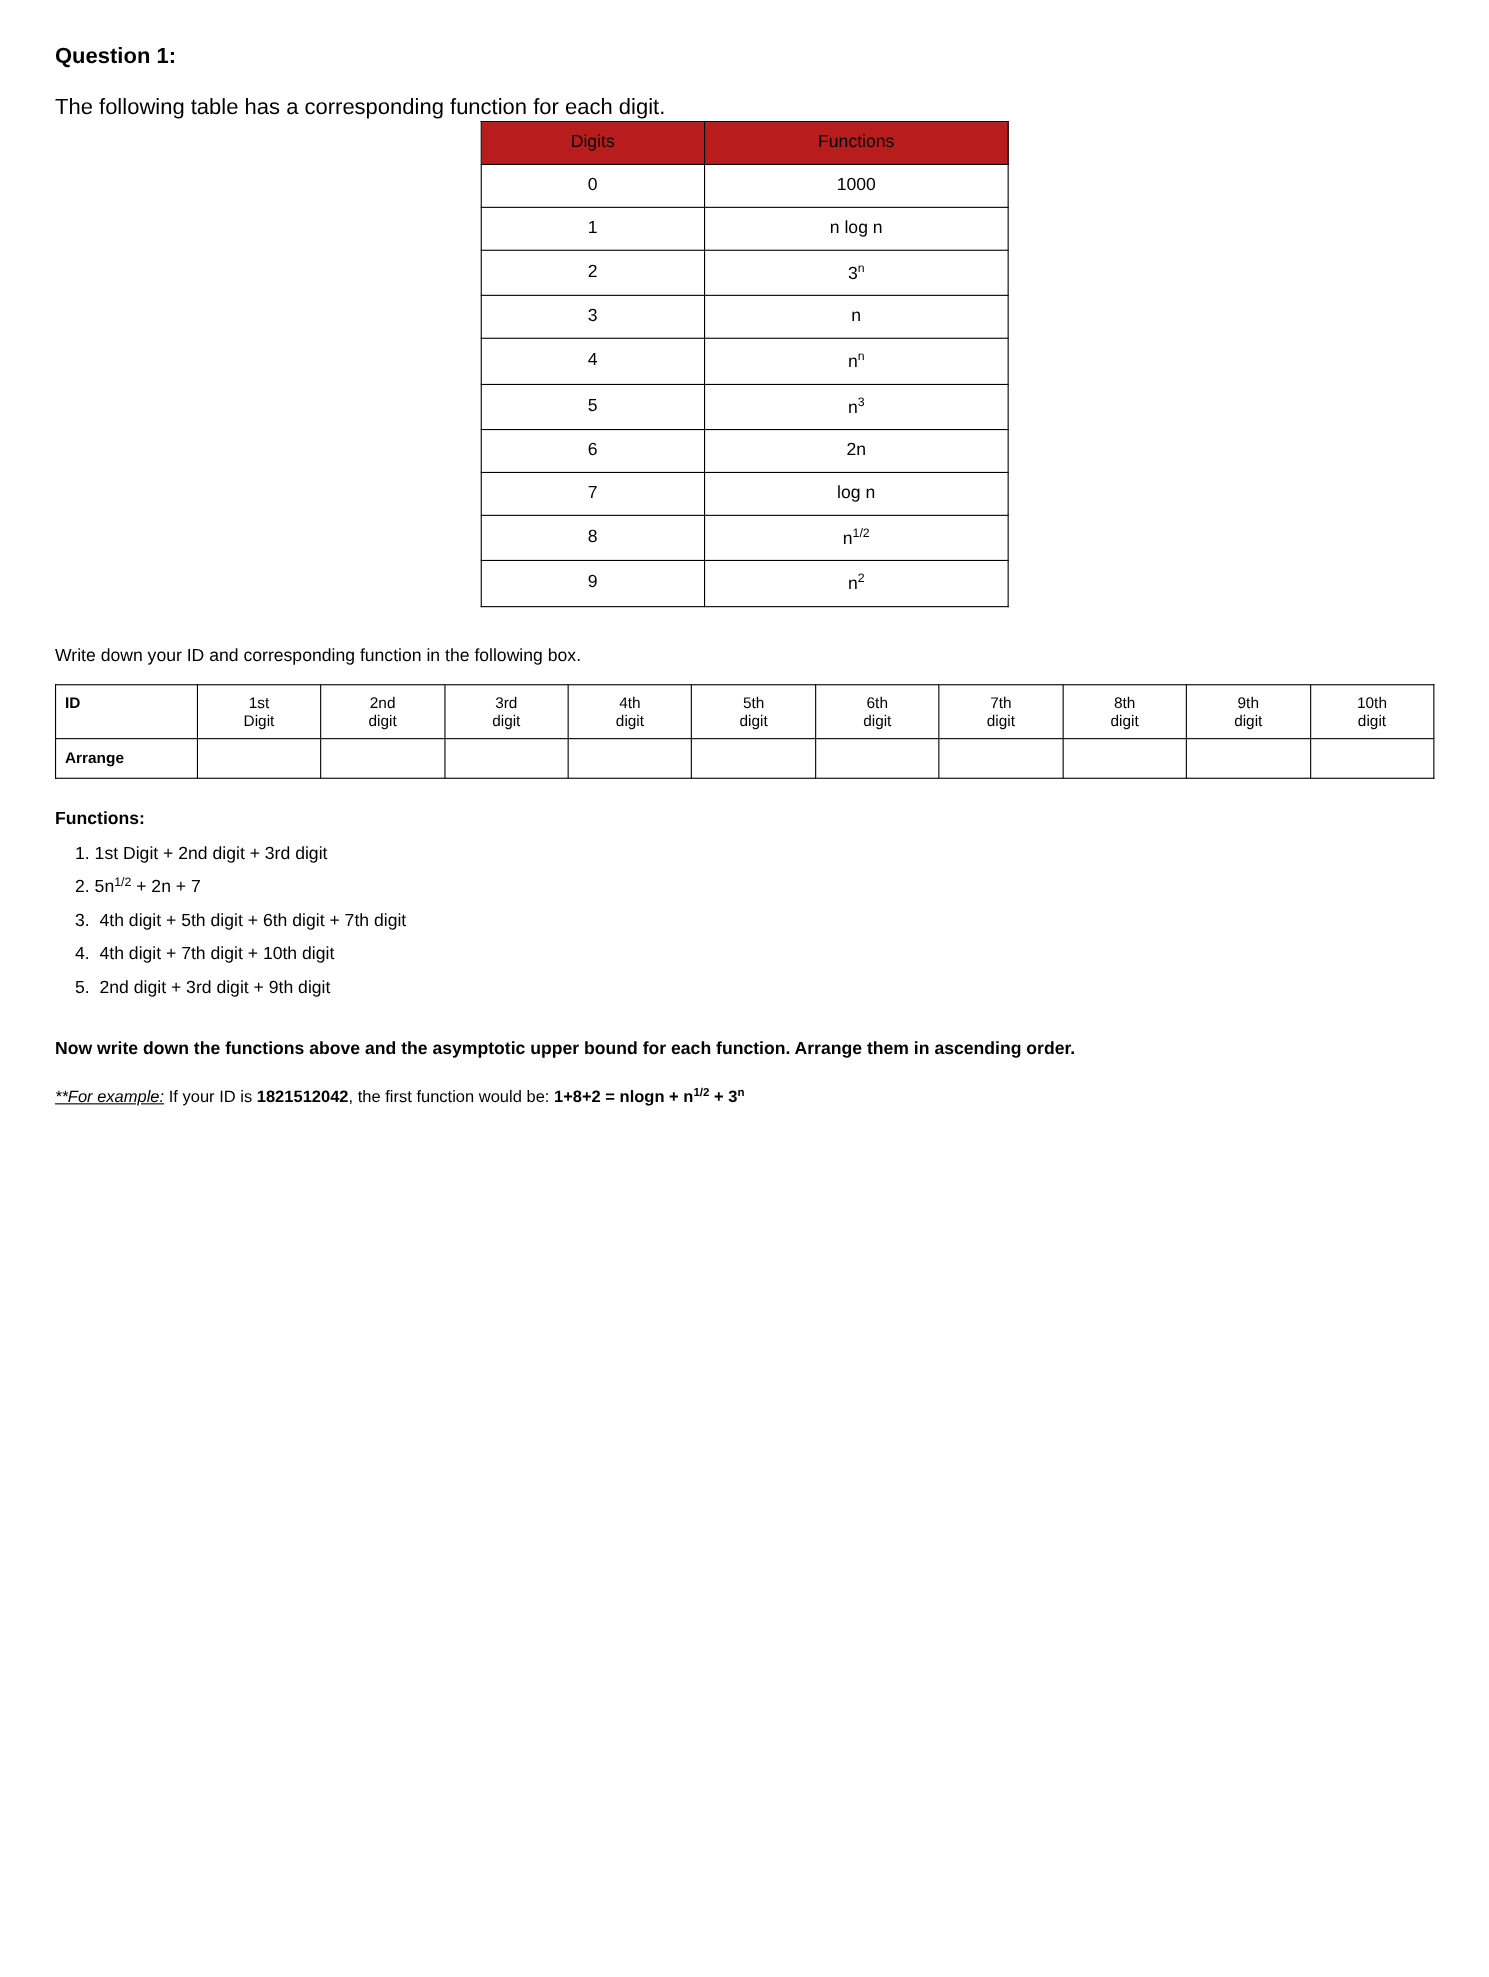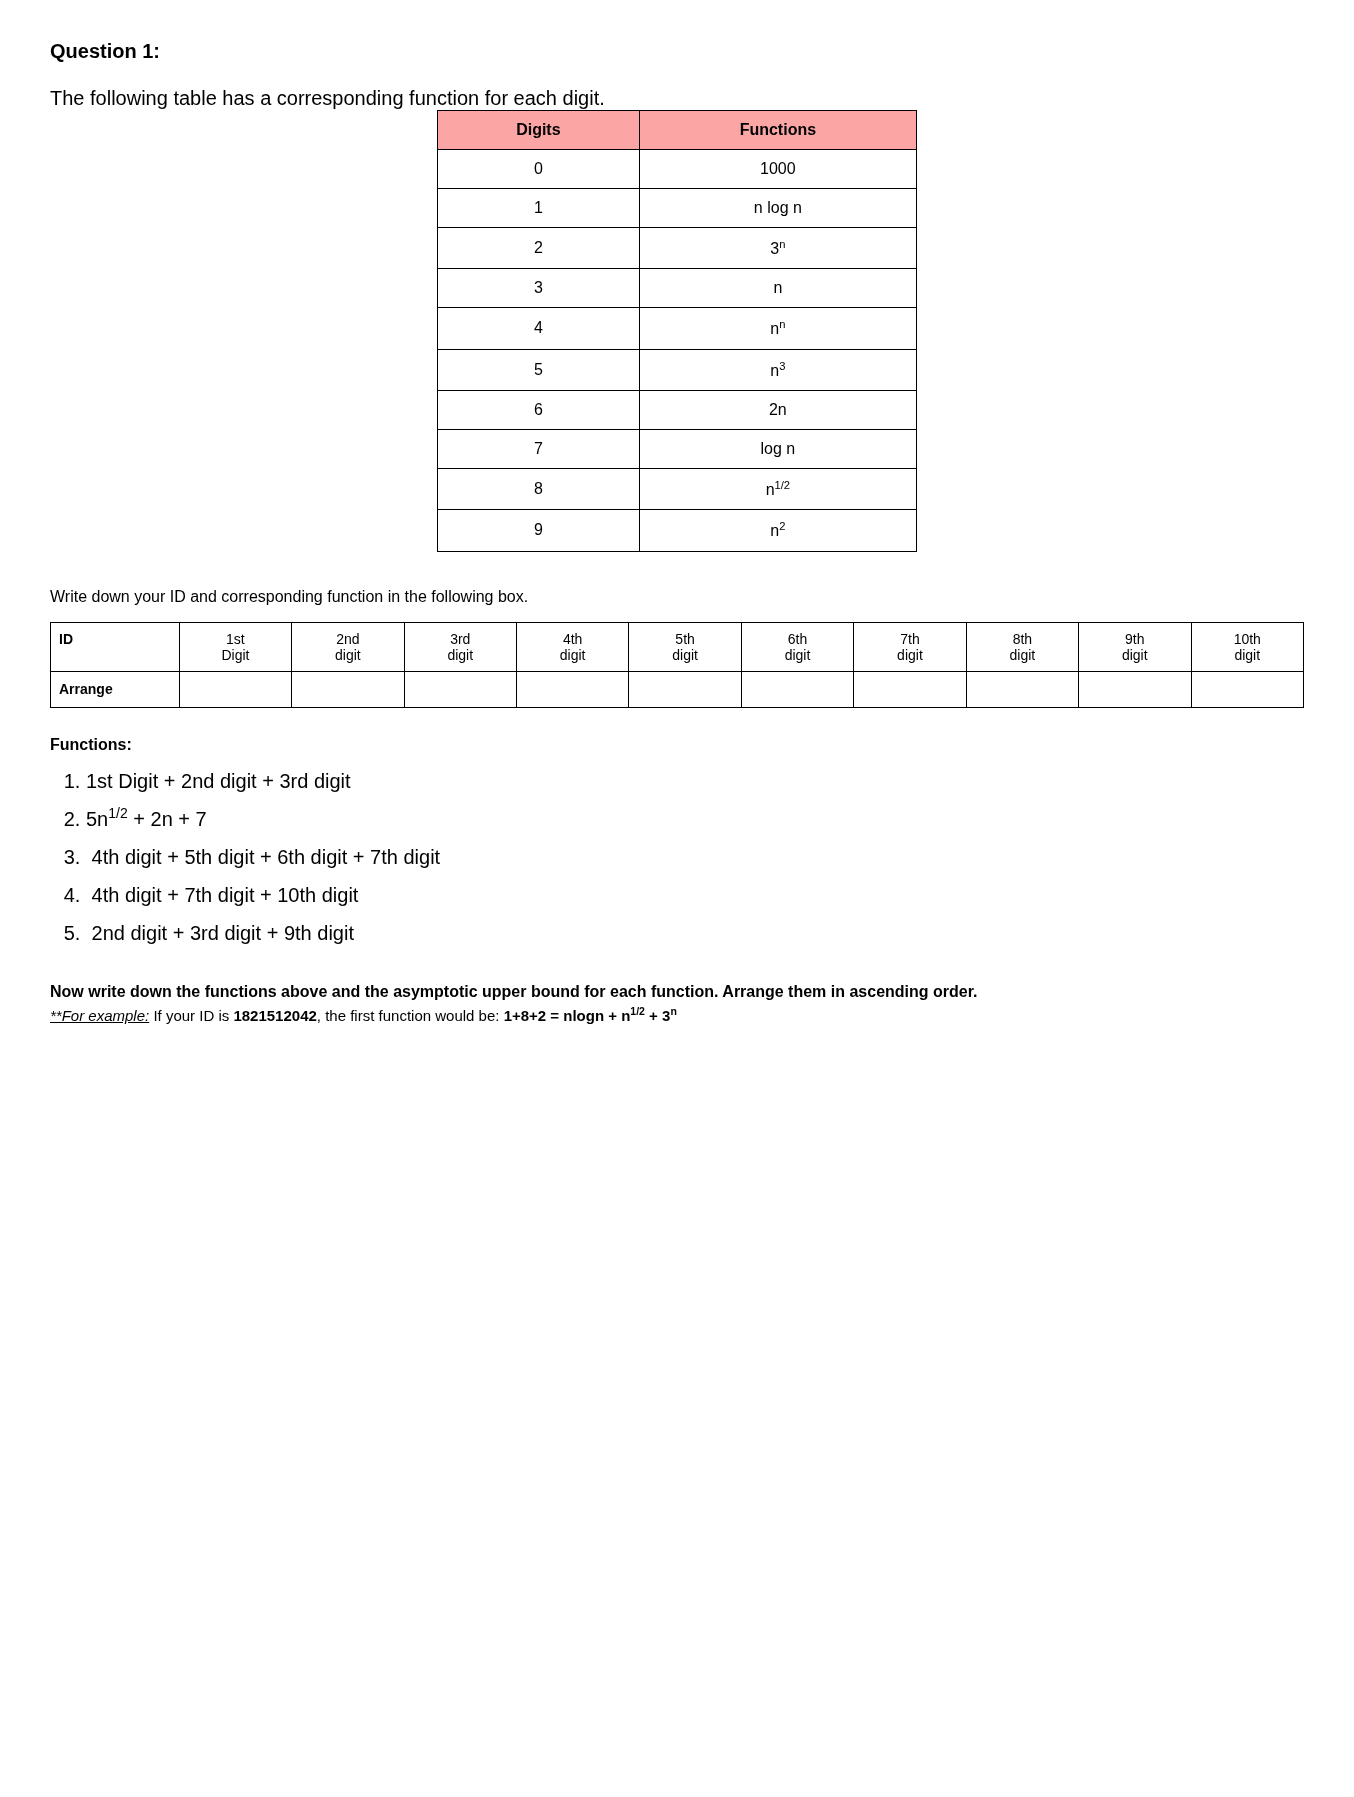--- a/index.html
+++ b/index.html
@@ -36,22 +36,22 @@
     }
 
     .digit-table th, .digit-table td {
       border: 1px solid #000;
       padding: 10px 20px;
       text-align: center;
       font-size: 16px;
     }
 
     .digit-table th {
-      font-weight: bold;
-      background: #fca5a5;
+      font-weight: normal;
+      background: #b91c1c;
     }
 
     .digit-table td {
       font-weight: normal;
     }
 
     .id-section-title {
       font-size: 16px;
       font-weight: normal;
       margin-bottom: 16px;
@@ -93,33 +93,34 @@
 
     .functions-title {
       font-size: 16px;
       font-weight: bold;
       margin-bottom: 8px;
     }
 
     .functions-list {
       list-style: decimal;
       padding-left: 36px;
-      font-size: 20px;
+      font-size: 16px;
       line-height: 1.9;
     }
 
     .now-write {
       font-size: 16px;
       font-weight: bold;
       line-height: 1.5;
     }
 
     .example-text {
       font-size: 15px;
       line-height: 1.5;
+      margin-top: 20px;
     }
 
     .example-text .underline-label {
       text-decoration: underline;
       font-style: italic;
     }
 
     sup {
       font-size: 0.7em;
       vertical-align: super;

